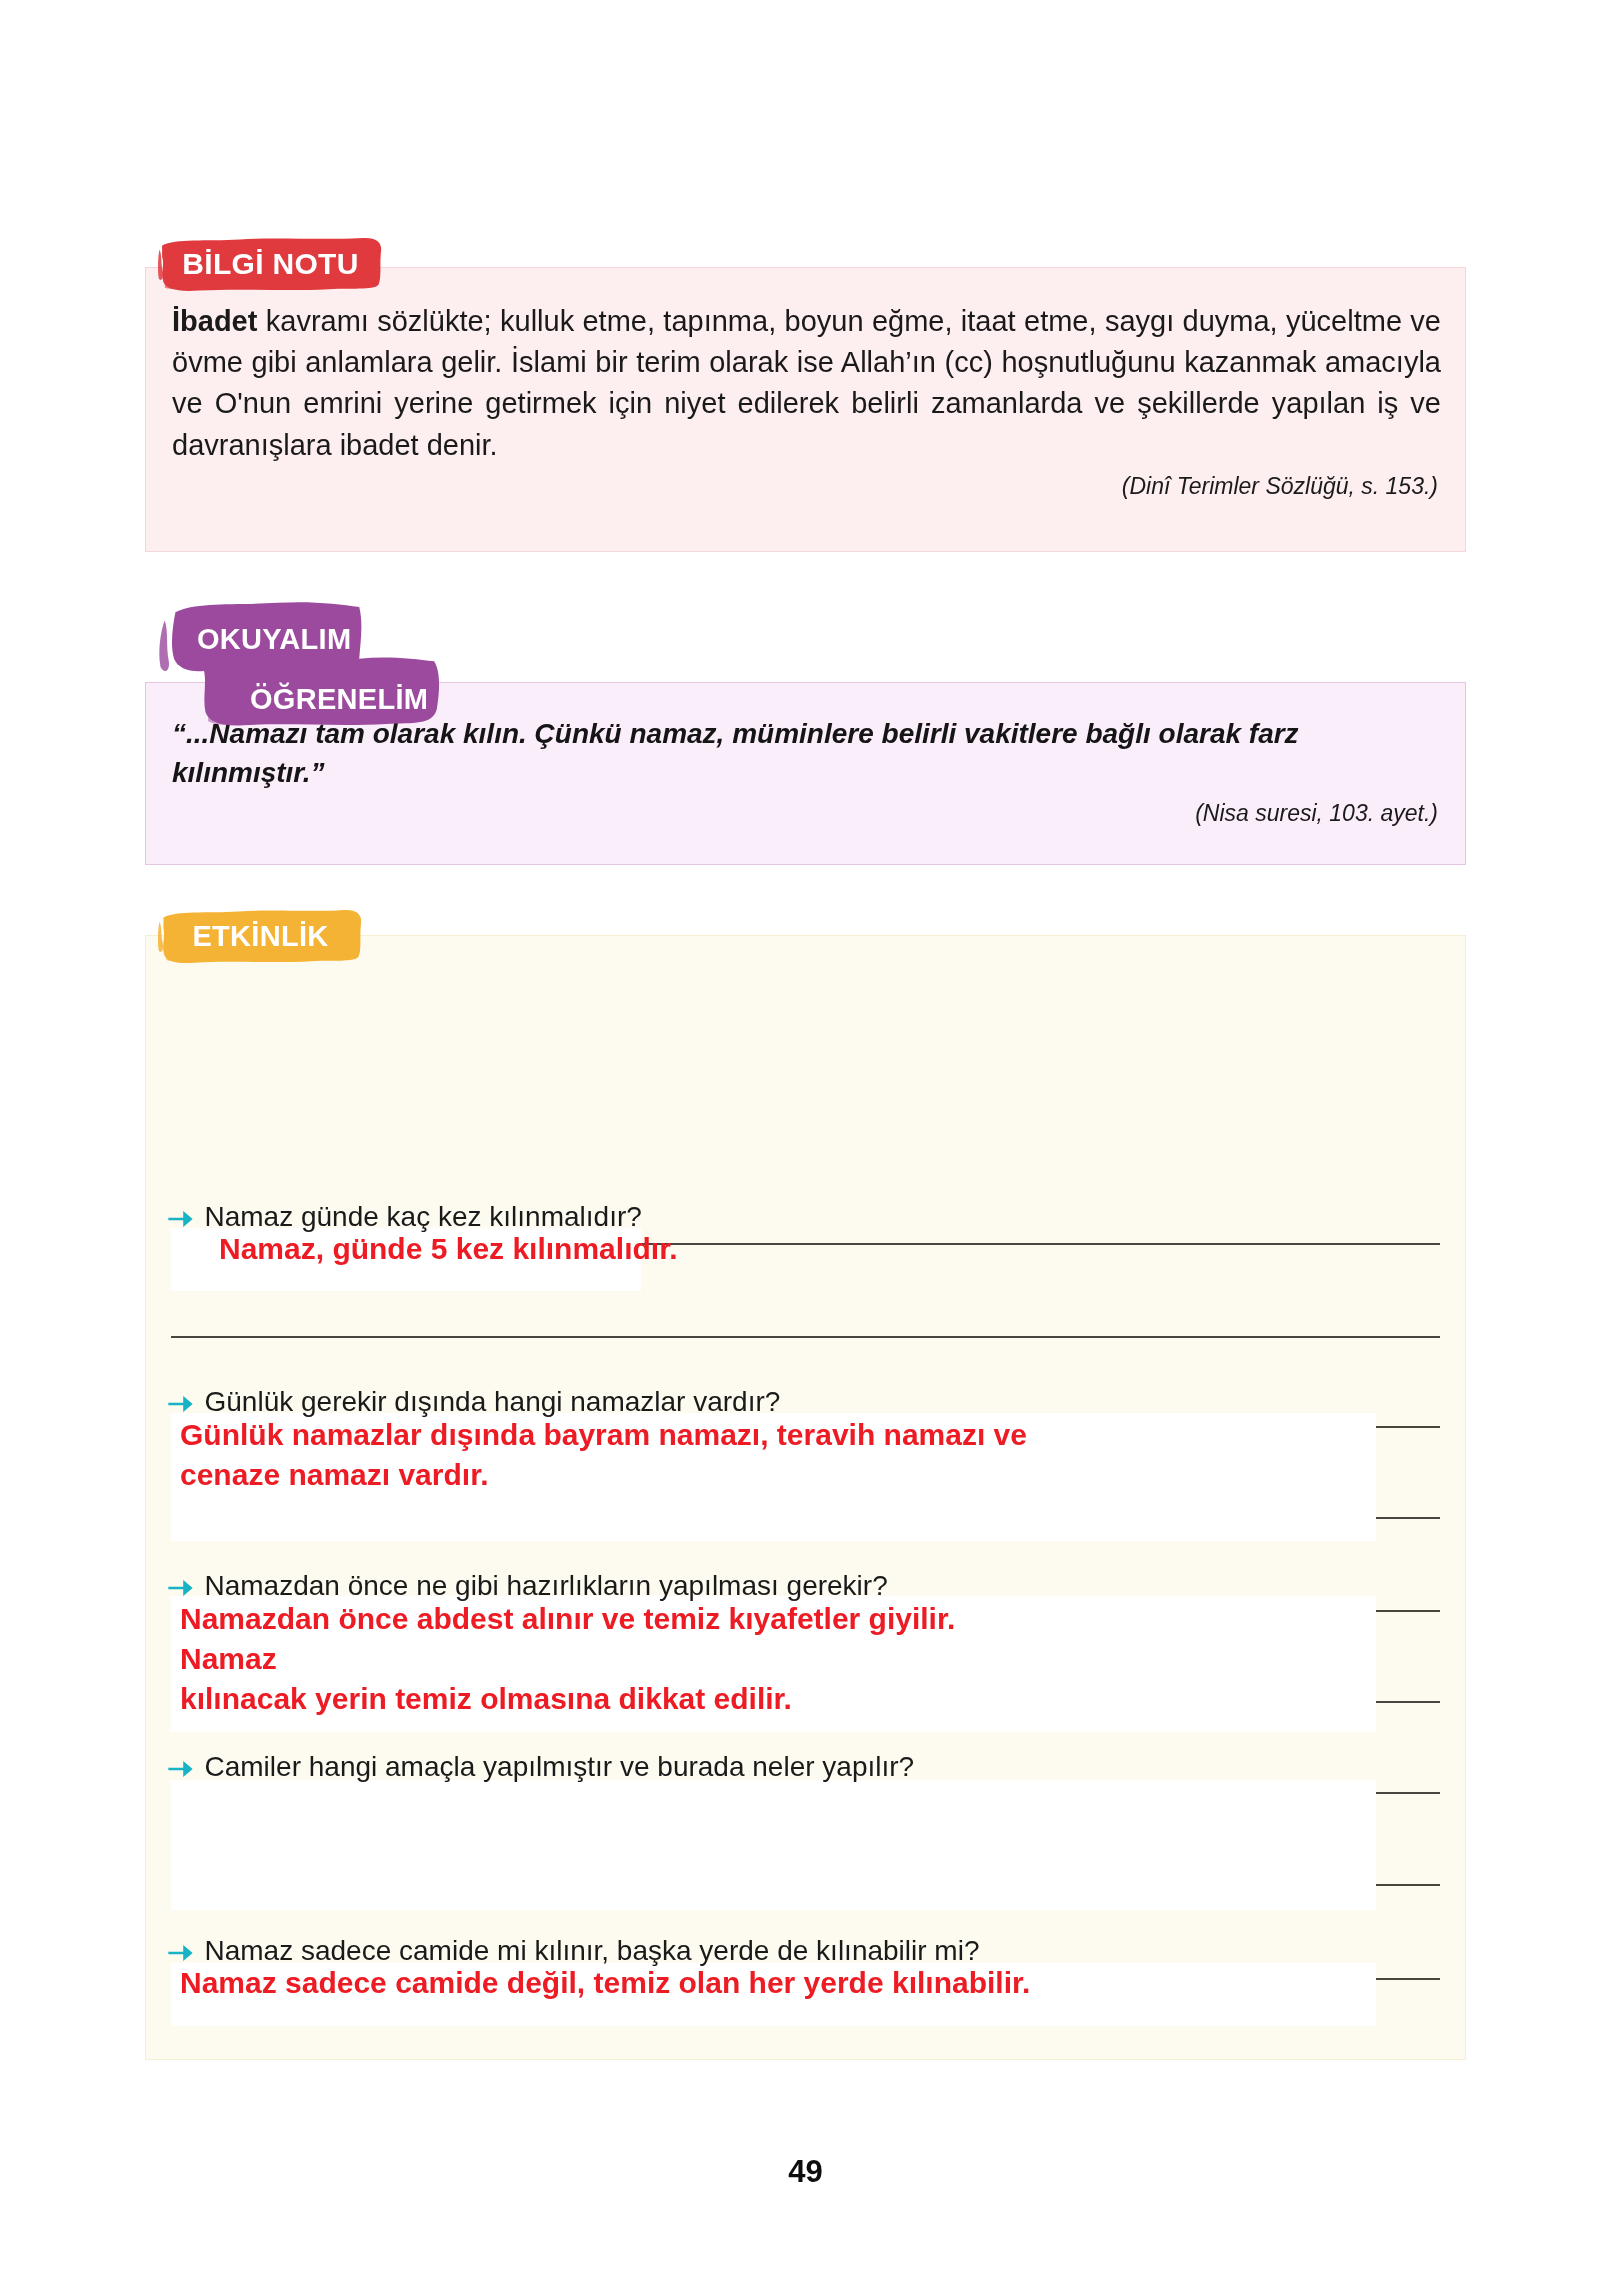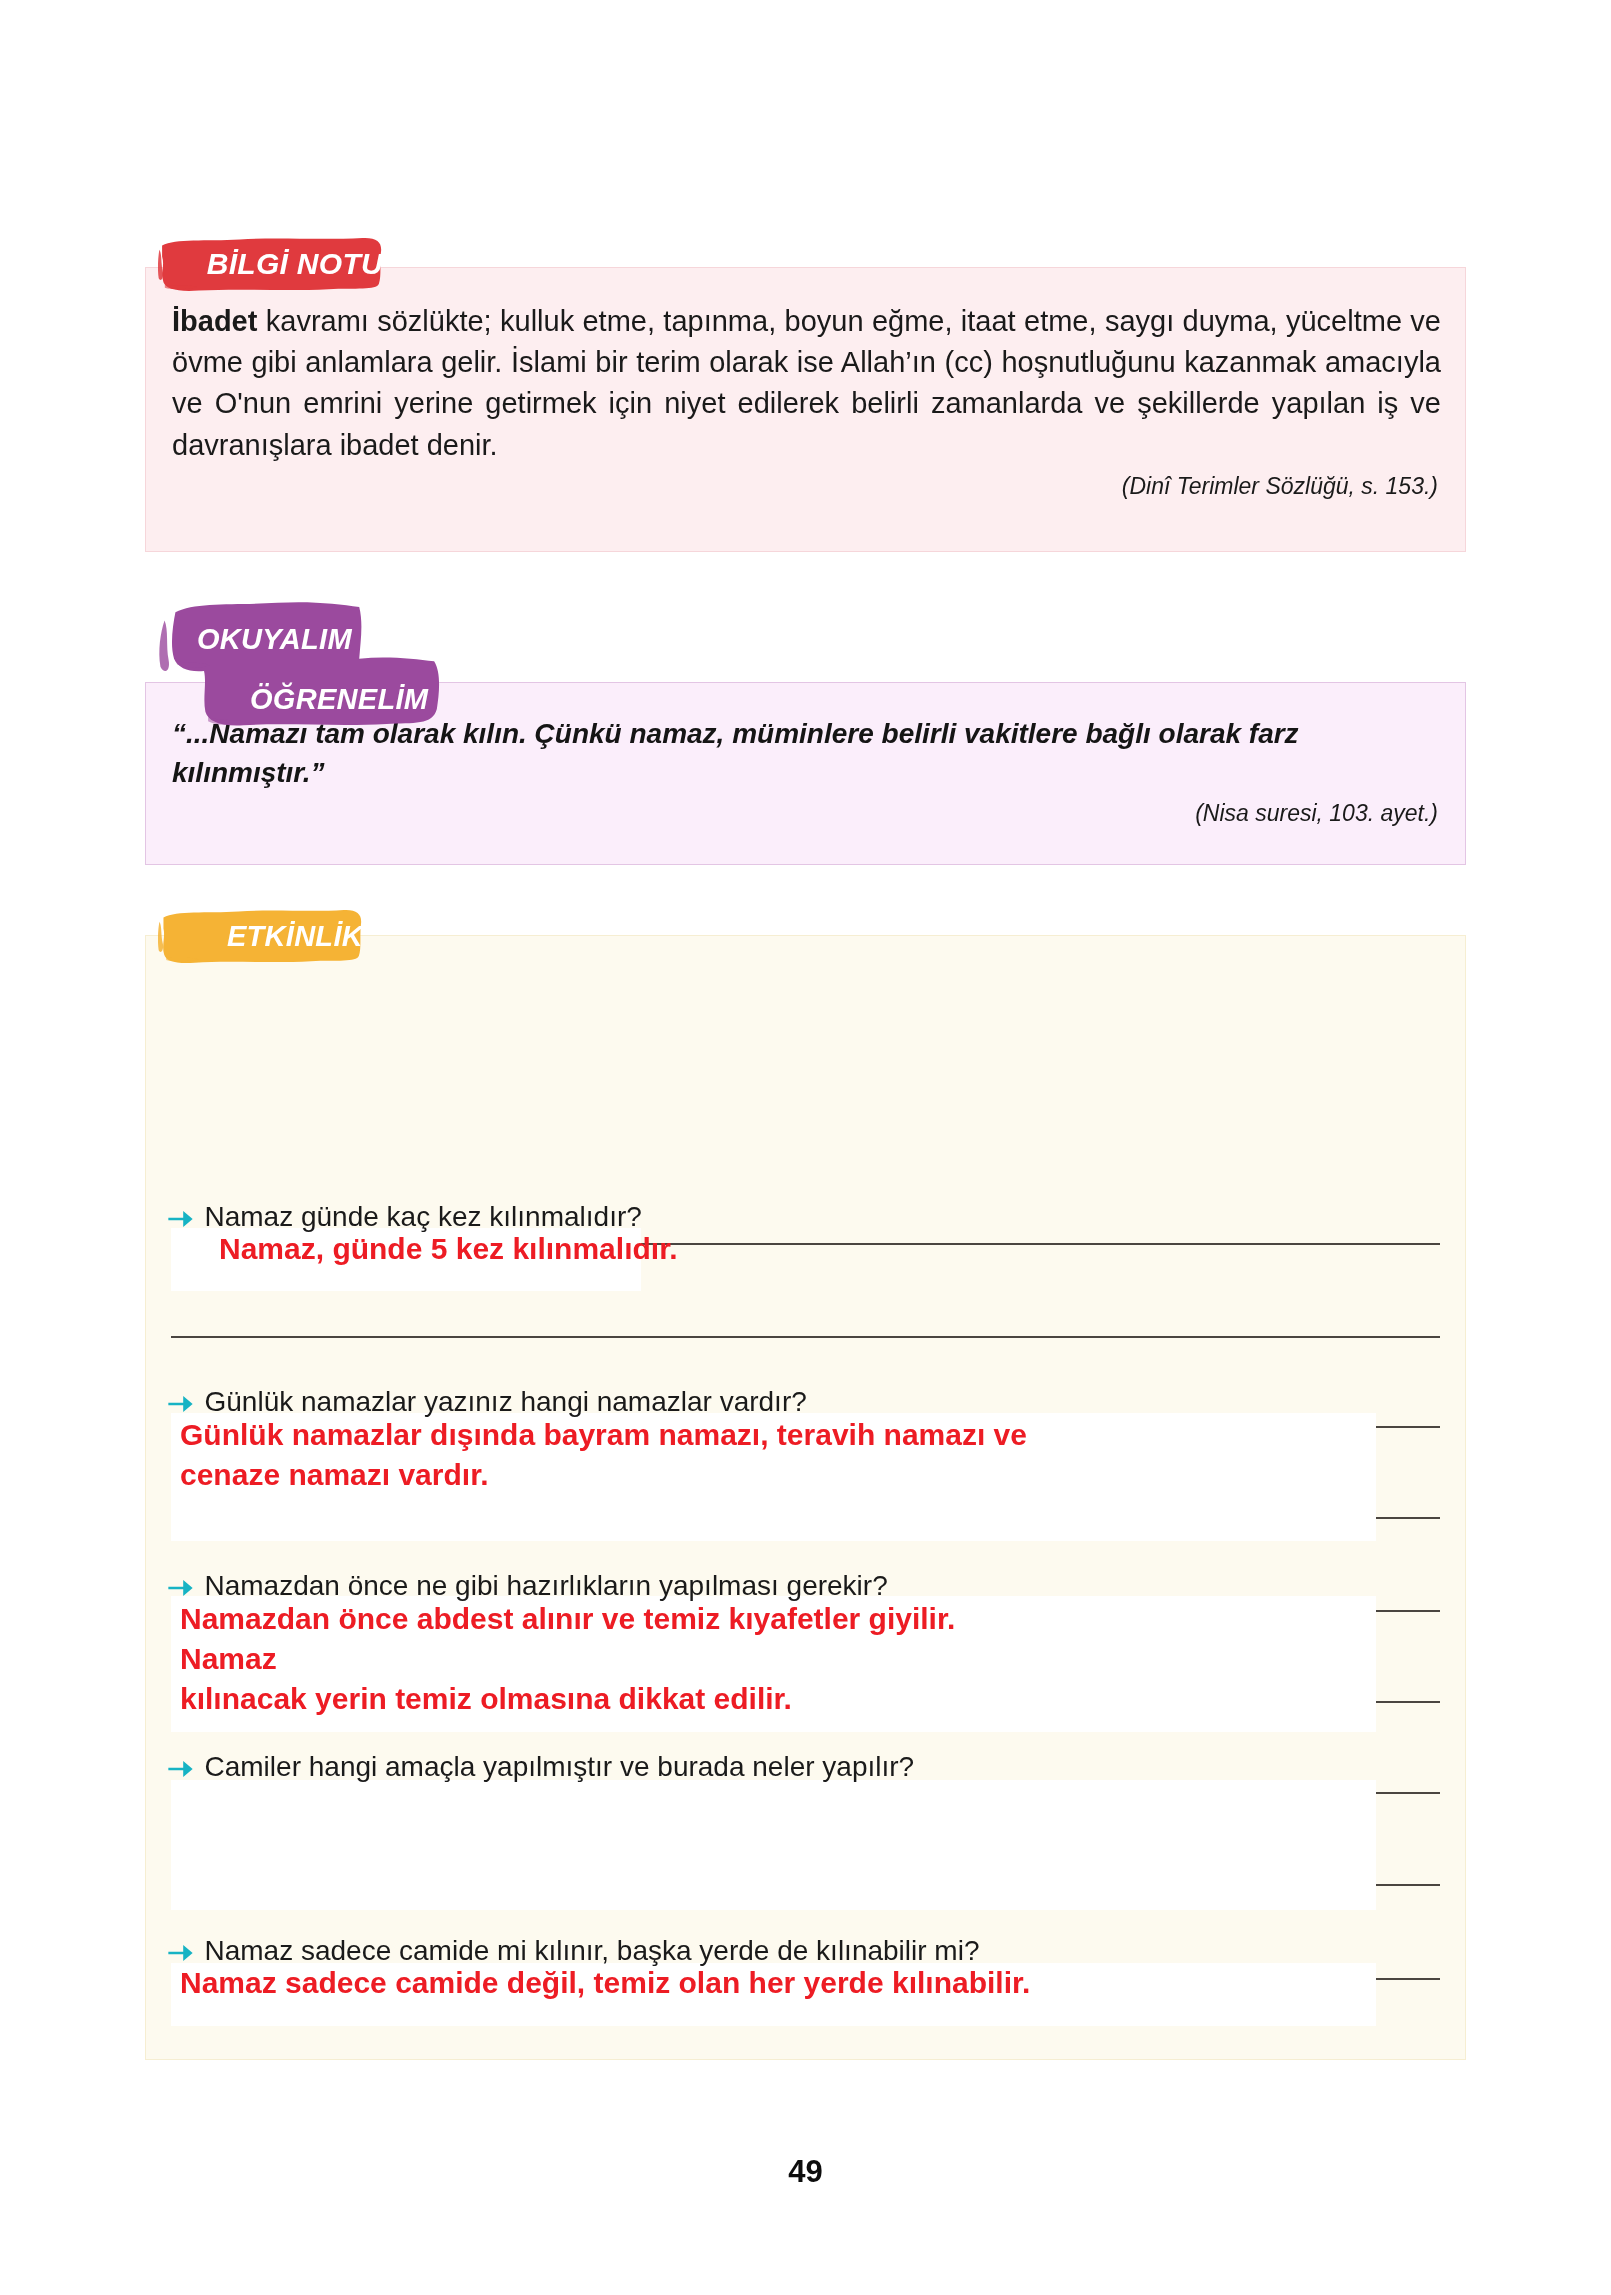--- a/index.html
+++ b/index.html
@@ -20,28 +20,27 @@
     inset: 0;
     background: #ffffff;
   }
 
   
   .badge {
     position: absolute;
     z-index: 6;
     display: flex;
     align-items: center;
-    justify-content: flex-end;
+    justify-content: center;
     color: #ffffff;
     font-weight: bold;
     letter-spacing: 0.3px;
     line-height: 1.0;
     white-space: nowrap;
     pointer-events: auto;
-    font-style: italic;
   }
   .badge .brush {
     position: absolute;
     inset: 0;
     z-index: 0;
   }
   .badge .btxt {
     position: relative;
     z-index: 1;
   }
@@ -277,21 +276,21 @@
       </svg>
       <span>Namaz günde kaç kez kılınmalıdır?</span>
     </div>
     <div class="ans-card" style="left:24.5px; top:292px; width:470px; height:63px;"></div>
     <div class="ans-text" style="left:33px; top:293px; width:1023px;margin-left:40px;">Namaz, günde 5 kez kılınmalıdır.</div>
 
     <div class="q-row" style="top:450px">
       <svg class="q-arrow" viewBox="0 0 40 44">
         <path d="M2,20 L24,20 L24,10 L38,22 L24,34 L24,24 L2,24 Z" fill="#16b3c4"></path>
       </svg>
-      <span>Günlük namazlar yazınız hangi namazlar vardır?</span>
+      <span>Günlük gerekir dışında hangi namazlar vardır?</span>
     </div>
     <div class="ans-card" style="left:24.5px; top:477px; width:1205px; height:128px;"></div>
     <div class="ans-text" style="left:34px; top:479px; width:1186px;">Günlük namazlar dışında bayram namazı, teravih namazı ve
 cenaze namazı vardır.</div>
 
     <div class="q-row" style="top:634px">
       <svg class="q-arrow" viewBox="0 0 40 44">
         <path d="M2,20 L24,20 L24,10 L38,22 L24,34 L24,24 L2,24 Z" fill="#16b3c4"></path>
       </svg>
       <span>Namazdan önce ne gibi hazırlıkların yapılması gerekir?</span>

